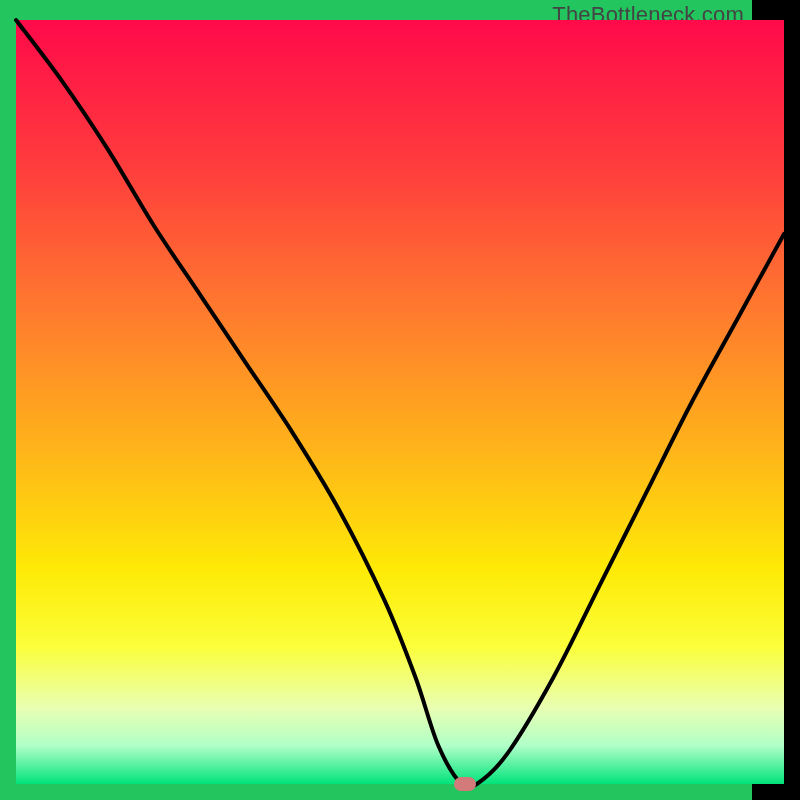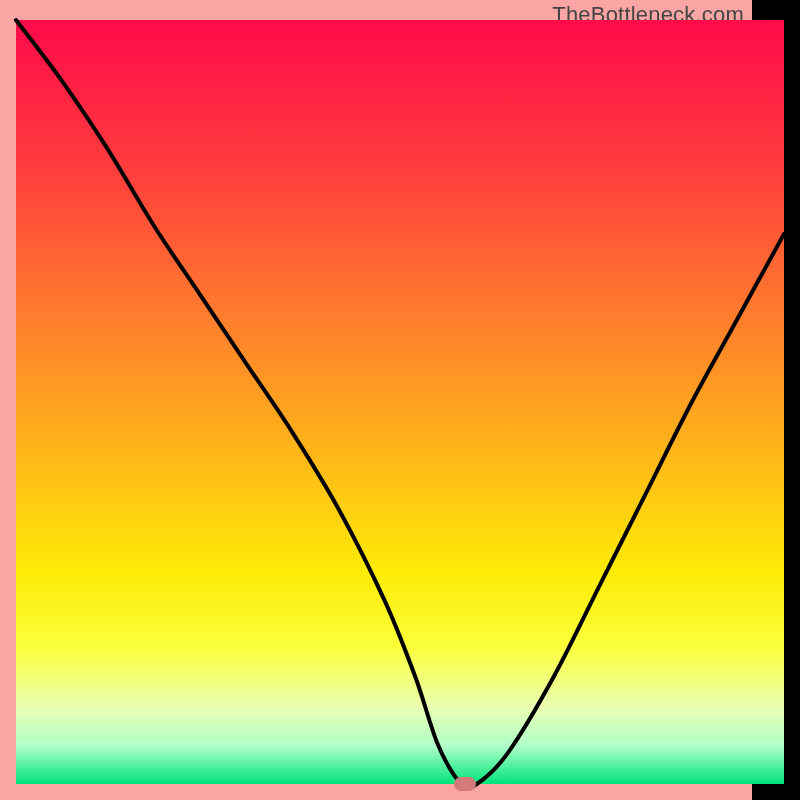--- a/index.html
+++ b/index.html
@@ -10,21 +10,21 @@
     background: #000;
     font-family: Arial, Helvetica, sans-serif;
     position: relative;
   }
   .frame {
     position: absolute;
     left: 0;
     top: 0;
     width: 752px;
     height: 800px;
-    background: #fca5a5;
+    background: #22c55e;
   }
   .plot-area {
     position: absolute;
     left: 16px;
     top: 20px;
     width: 768px;
     height: 764px;
     background: linear-gradient(
       to bottom,
       #ff0a4a 0%,

